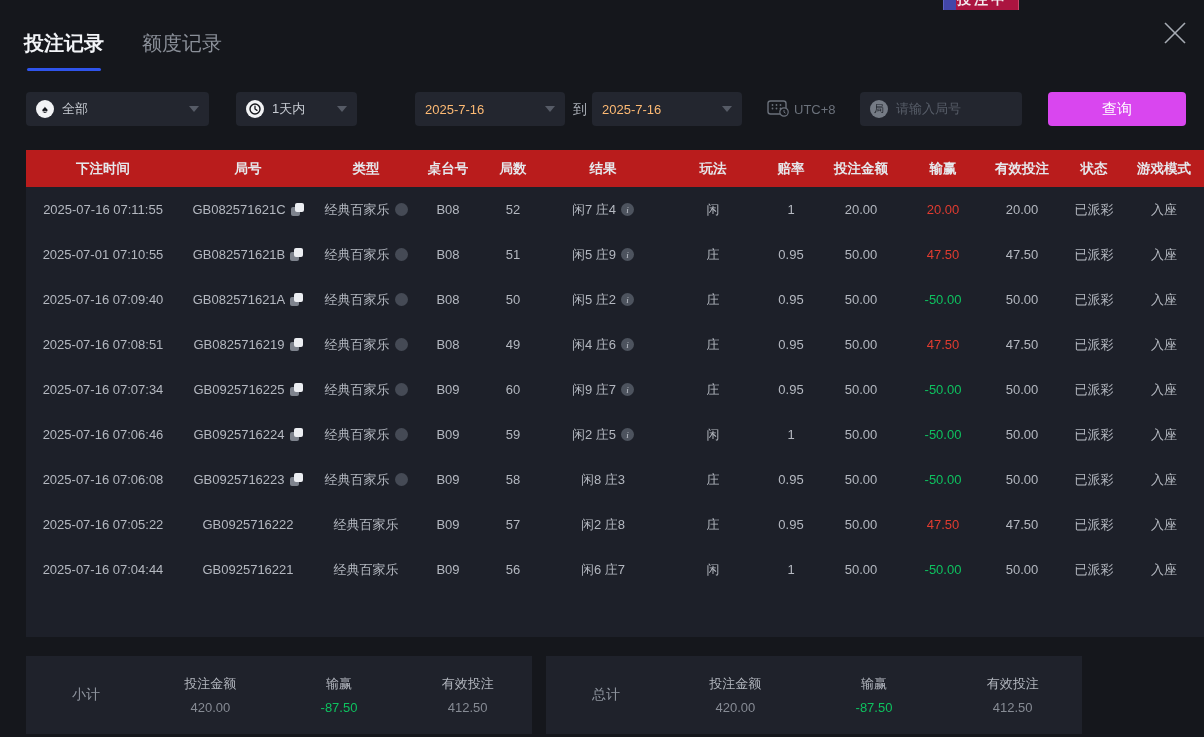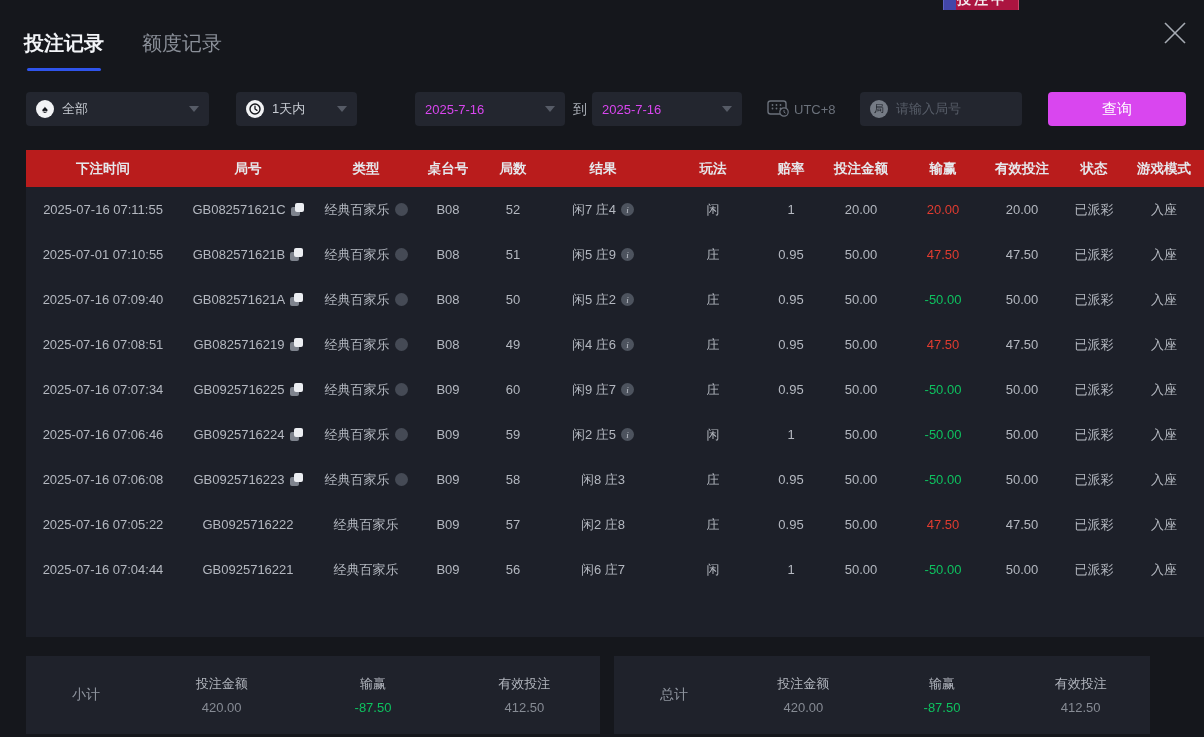--- a/index.html
+++ b/index.html
@@ -53,21 +53,21 @@
   }
   .caret { margin-left:auto; width:0; height:0; border-left:5px solid transparent;
     border-right:5px solid transparent; border-top:6px solid #565b66; }
   .circle-ic {
     width:18px; height:18px; border-radius:50%; background:#f2f3f5; color:#14161b;
     display:flex; align-items:center; justify-content:center; font-size:11px;
     margin-right:8px; flex:none;
   }
   .circle-ic.gray { background:#757b85; color:#1c1f26; font-size:10px; }
   .placeholder { color:#575d68; }
-  .date-text { color:#d946ef; }
+  .date-text { color:#fdba74; }
 
   
   .table {
     position:absolute; top:150px; left:26px; width:1178px; height:487px;
     background:#1d2029; overflow:hidden;
   }
   .tr, .thead {
     display:grid;
     grid-template-columns:154px 136px 100px 64px 66px 114px 106px 50px 90px 74px 84px 60px 80px;
     align-items:center;
@@ -83,21 +83,21 @@
   .type-dot { width:13px; height:13px; border-radius:50%; background:#454a55; display:inline-block; flex:none; }
   .info-ic {
     width:13px; height:13px; border-radius:50%; background:#4d535e; color:#c3c7cf;
     font-size:9px; font-family:"Liberation Serif",serif; font-style:italic;
     display:inline-flex; align-items:center; justify-content:center; flex:none;
   }
 
   
   .footer { position:absolute; top:656px; left:26px; width:1178px; height:78px; display:flex; gap:14px; }
   .sum-panel { background:#1f222b; flex:none; display:flex; align-items:center; }
-  .sum-panel.left  { width:574px; }
+  .sum-panel.left  { width:506px; }
   .sum-panel.right { width:536px; }
   .sum-label { width:120px; text-align:center; color:#9096a0; font-size:14px; }
   .stat { flex:1; text-align:center; }
   .stat .lab { font-size:13px; color:#b2b6be; margin-bottom:7px; }
   .stat .val { font-size:13px; color:#868b94; }
   .stat .val.green { color:#0ec15f; }
 </style>
 </head>
 <body>
 

